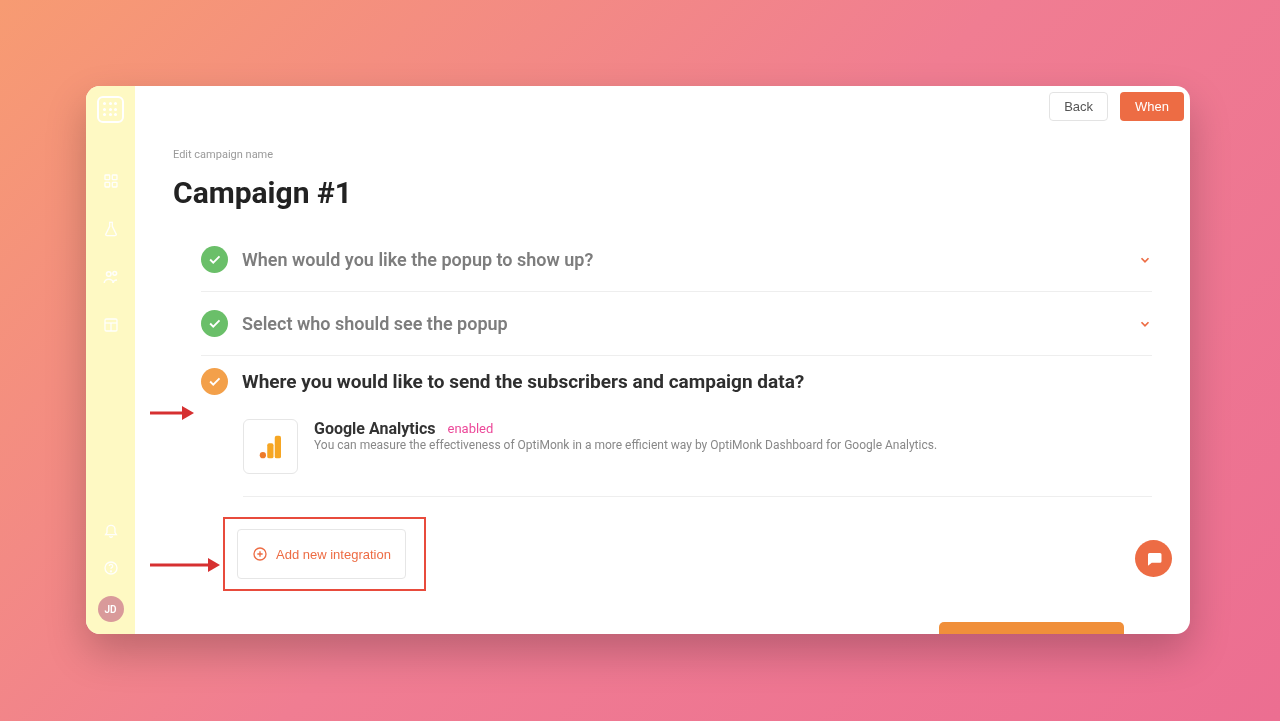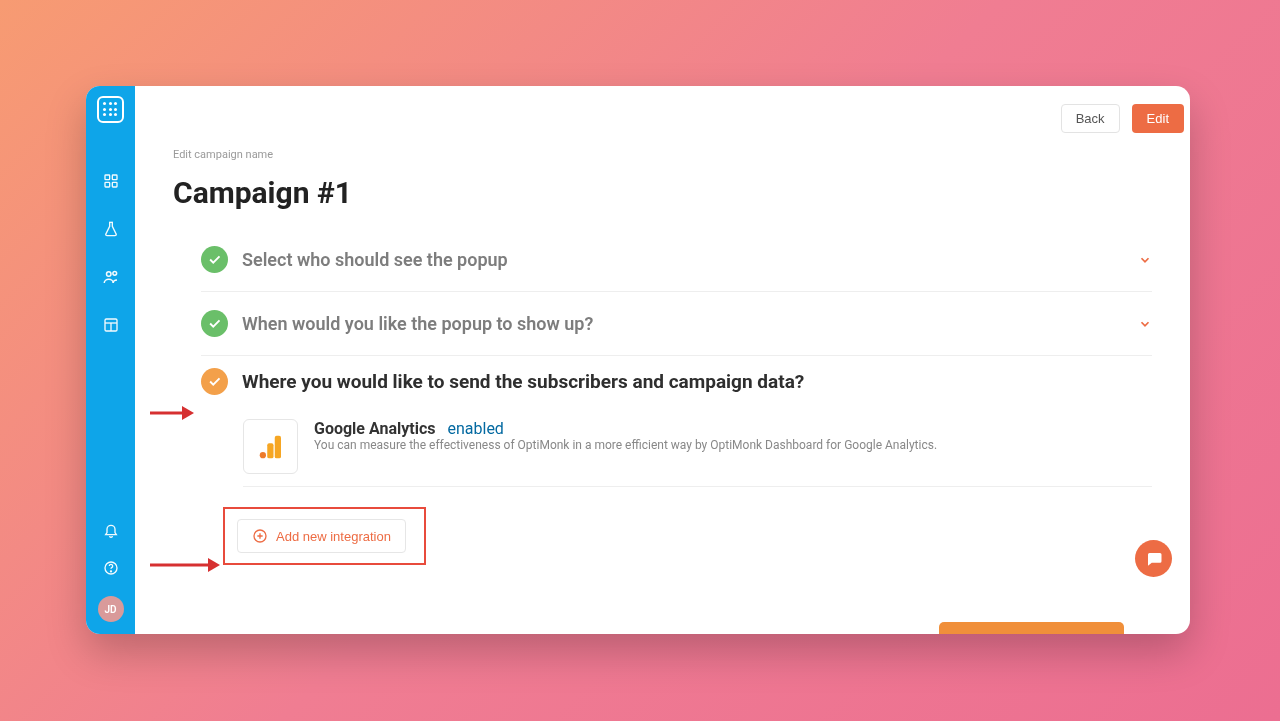--- a/index.html
+++ b/index.html
@@ -15,21 +15,21 @@
     height: 548px;
     background: #fff;
     border-radius: 14px;
     box-shadow: 0 18px 40px rgba(0,0,0,0.22);
     overflow: hidden;
     display: flex;
   }
   
   .sidebar {
     width: 49px;
-    background: #0ea5e9;
+    background: #fef9c3;
     display: flex;
     flex-direction: column;
     align-items: center;
     padding-top: 10px;
     padding-bottom: 12px;
   }
   .sidebar-top { flex: 0 0 auto; display:flex; flex-direction:column; align-items:center; gap: 28px;}
   .brand {
     width: 27px; height: 27px;
     border: 2px solid #fff; border-radius: 6px;
@@ -50,21 +50,21 @@
   .sidebar-bottom { display:flex; flex-direction:column; align-items:center; gap: 18px; }
   .avatar {
     width: 26px; height: 26px; border-radius: 50%;
     background: #d99a9a; color: #fff; font-size: 10px;
     display:flex; align-items:center; justify-content:center;
     font-weight: 600;
   }
   
   .main { flex:1; position:relative; overflow:hidden; }
   .topbar {
-    position:absolute; top: 18px; right: 6px; display:flex; gap: 12px;
+    position:absolute; top: 6px; right: 6px; display:flex; gap: 12px;
   }
   .btn {
     border-radius: 4px; font-size: 13px; padding: 6px 14px;
     cursor: pointer; border: 1px solid transparent;
   }
   .btn-back { background:#fff; border-color:#e3e3e3; color:#555; }
   .btn-next { background:#ed6c44; color:#fff; }
   .content { padding: 62px 38px 0 38px; }
   .edit-label { font-size: 11px; color:#9a9a9a; margin-bottom: 14px; }
   .title { font-size: 30px; font-weight: 700; color:#222; margin-bottom: 18px; }
@@ -82,42 +82,42 @@
   .check.green { background:#6abf69; }
   .check.orange { background:#f3a04a; }
   .step-label { font-size: 18px; color:#7d7d7d; font-weight:600; flex:1; }
   .chevron { color:#ed6c44; width:14px; height:14px; }
 
   .panel { margin-top: 12px; margin-left: 28px; padding-bottom: 10px; }
   .panel-header { display:flex; align-items:center; }
   .panel-title { font-size: 19px; font-weight:700; color:#2f2f2f; }
   .integration {
     margin: 24px 0 0 42px; display:flex; gap:16px; align-items:flex-start;
-    padding-bottom: 12px; border-bottom: 1px solid #eee;
+    padding-bottom: 22px; border-bottom: 1px solid #eee;
   }
   .ga-box {
     width: 55px; height: 55px; border:1px solid #e6e6e6; border-radius:6px;
     display:flex; align-items:center; justify-content:center;
   }
   .integration-body { flex:1; }
   .integration-title-row { display:flex; align-items:center; gap:12px; }
   .integration-title { font-size:16px; font-weight:700; color:#333; }
-  .status-enabled { font-size:16px; color:#0369a1; }
+  .status-enabled { font-size:13px; color:#ec4899; }
   .integration-desc { font-size:12px; color:#888; }
 
   .add-wrap {
     margin: 20px 0 0 22px;
     border: 2px solid #e84b3c;
     padding: 10px 12px;
     width: 203px;
   }
   .btn-add {
     display:flex; align-items:center; gap:8px;
     border:1px solid #e6e6e6; border-radius:4px;
-    padding: 8px 14px; font-size:13px; color:#ed6c44; background:#fff;
+    padding: 16px 14px; font-size:13px; color:#ed6c44; background:#fff;
     cursor:pointer;
   }
   .fab {
     position:absolute; right: 18px; bottom: 57px;
     width: 37px; height: 37px; border-radius: 50%;
     background:#ed6c44; display:flex; align-items:center; justify-content:center;
     color:#fff;
   }
   .finish-strip {
     position:absolute; right: 66px; bottom: 0;
@@ -196,46 +196,46 @@
             <circle cx="12" cy="17" r="0.8" fill="currentColor"></circle>
           </svg>
       </div>
       <div class="avatar">JD</div>
     </div>
   </div>
 
   <div class="main">
     <div class="topbar">
       <button class="btn btn-back">Back</button>
-      <button class="btn btn-next">Edit</button>
+      <button class="btn btn-next">When</button>
     </div>
 
     <div class="content">
       <div class="edit-label">Edit campaign name</div>
       <div class="title">Campaign #1</div>
 
       <div class="step-row">
         <div class="check green">
           <svg width="15" height="15" viewBox="0 0 24 24" fill="none" stroke="#fff" stroke-width="3">
               <path d="M5 12l5 5L20 7"></path>
             </svg>
         </div>
-        <div class="step-label">Select who should see the popup</div>
+        <div class="step-label">When would you like the popup to show up?</div>
         <svg class="chevron" viewBox="0 0 24 24" fill="none" stroke="currentColor" stroke-width="3">
             <path d="M6 9l6 6 6-6"></path>
           </svg>
       </div>
 
       <div class="step-row">
         <div class="check green">
           <svg width="15" height="15" viewBox="0 0 24 24" fill="none" stroke="#fff" stroke-width="3">
               <path d="M5 12l5 5L20 7"></path>
             </svg>
         </div>
-        <div class="step-label">When would you like the popup to show up?</div>
+        <div class="step-label">Select who should see the popup</div>
         <svg class="chevron" viewBox="0 0 24 24" fill="none" stroke="currentColor" stroke-width="3">
             <path d="M6 9l6 6 6-6"></path>
           </svg>
       </div>
 
       <div class="panel">
         <div class="panel-header">
           <div class="check orange">
             <svg width="15" height="15" viewBox="0 0 24 24" fill="none" stroke="#fff" stroke-width="3">
                 <path d="M5 12l5 5L20 7"></path>

